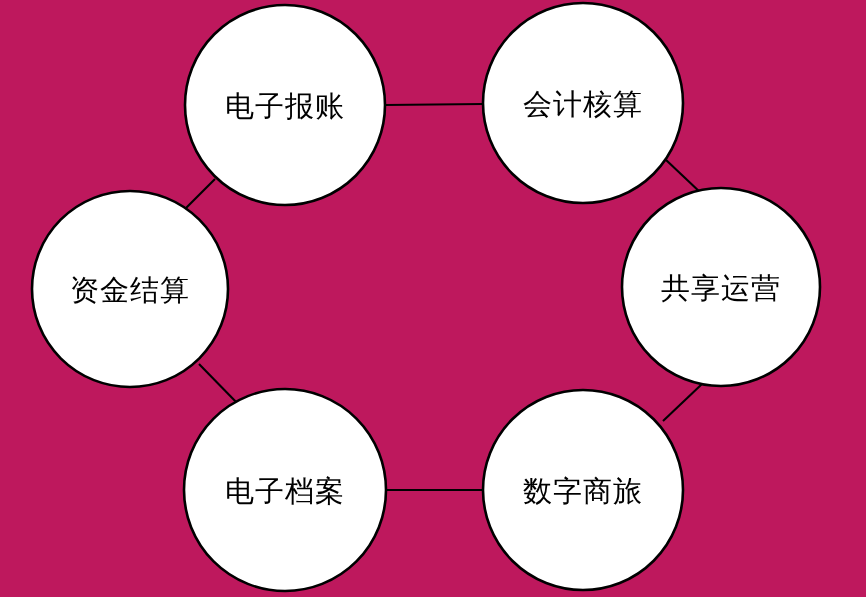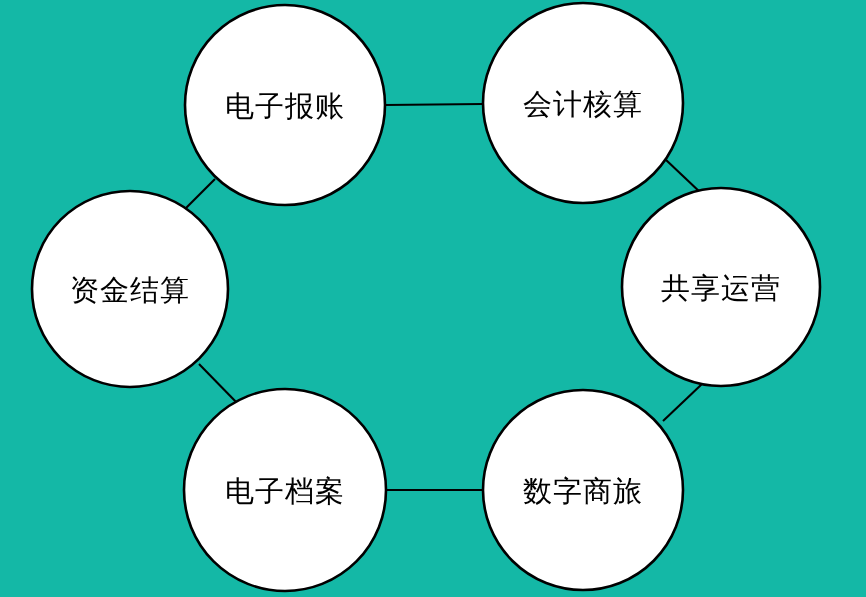--- a/index.html
+++ b/index.html
@@ -8,21 +8,21 @@
     padding: 0;
     background: #ffffff;
   }
   body {
     font-family: "Liberation Serif", "DejaVu Serif", serif;
   }
   #diagram-canvas {
     position: relative;
     width: 866px;
     height: 597px;
-    background: #14b8a6;
+    background: #be185d;
     overflow: hidden;
   }
   #diagram-svg {
     position: absolute;
     top: 0;
     left: 0;
     width: 866px;
     height: 597px;
     display: block;
   }

